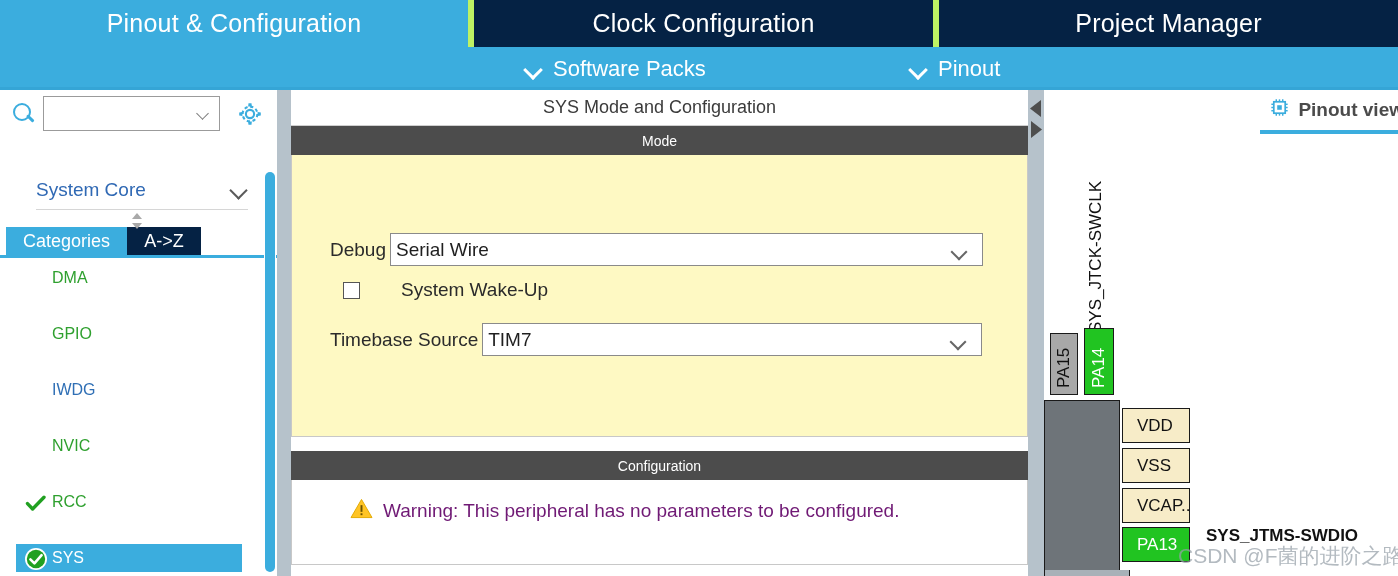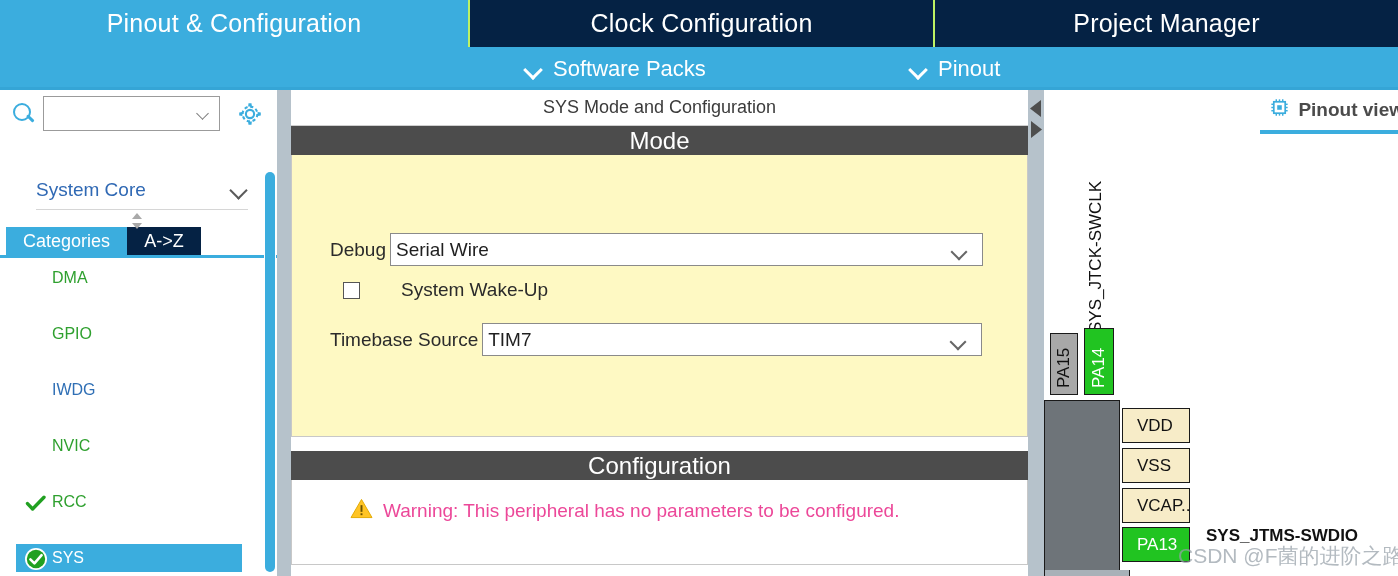--- a/index.html
+++ b/index.html
@@ -30,21 +30,21 @@
     font-size: 25px;
     letter-spacing: .2px;
     user-select: none;
   }
   .tab.active {
     background: #3BADDE;
     width: 468px;
   }
   .tab.inactive {
     background: #052244;
-    border-left: 2px solid #bef264;
+    border-left: 6px solid #bef264;
     flex: 1;
     justify-content: center;
   }
 
   
   .submenu {
     position: absolute; left: 0; top: 47px;
     width: 1398px; height: 43px;
     background: #3BADDE;
     border-bottom: 3px solid #35a5d6;
@@ -248,21 +248,21 @@
     color: #3b3b3b;
     background: #ffffff;
     border-bottom: 1px solid #cfcfcf;
     user-select: none;
   }
   .section-head {
     height: 29px;
     background: #4c4c4c;
     color: #ffffff;
     display: flex; align-items: center; justify-content: center;
-    font-size: 24px;
+    font-size: 14px;
     user-select: none;
   }
   .mode-body {
     position: relative;
     height: 282px;
     background: #fef9c3;
     border: 1px solid #c8c8c8;
     border-top: none;
   }
   .row {
@@ -325,21 +325,21 @@
     border: 1px solid #c8c8c8;
     border-top: none;
     position: relative;
   }
   .warn-row {
     position: absolute; left: 58px; top: 18px;
     display: flex; align-items: center; gap: 10px;
   }
   .warn-text {
     font-size: 19px;
-    color: #ec4899;
+    color: #701a75;
     user-select: none;
   }
 
   
   .splitter {
     position: absolute; left: 1028px; top: 90px;
     width: 16px; height: 486px;
     background: #b6c2cb;
   }
   .split-arrow {

